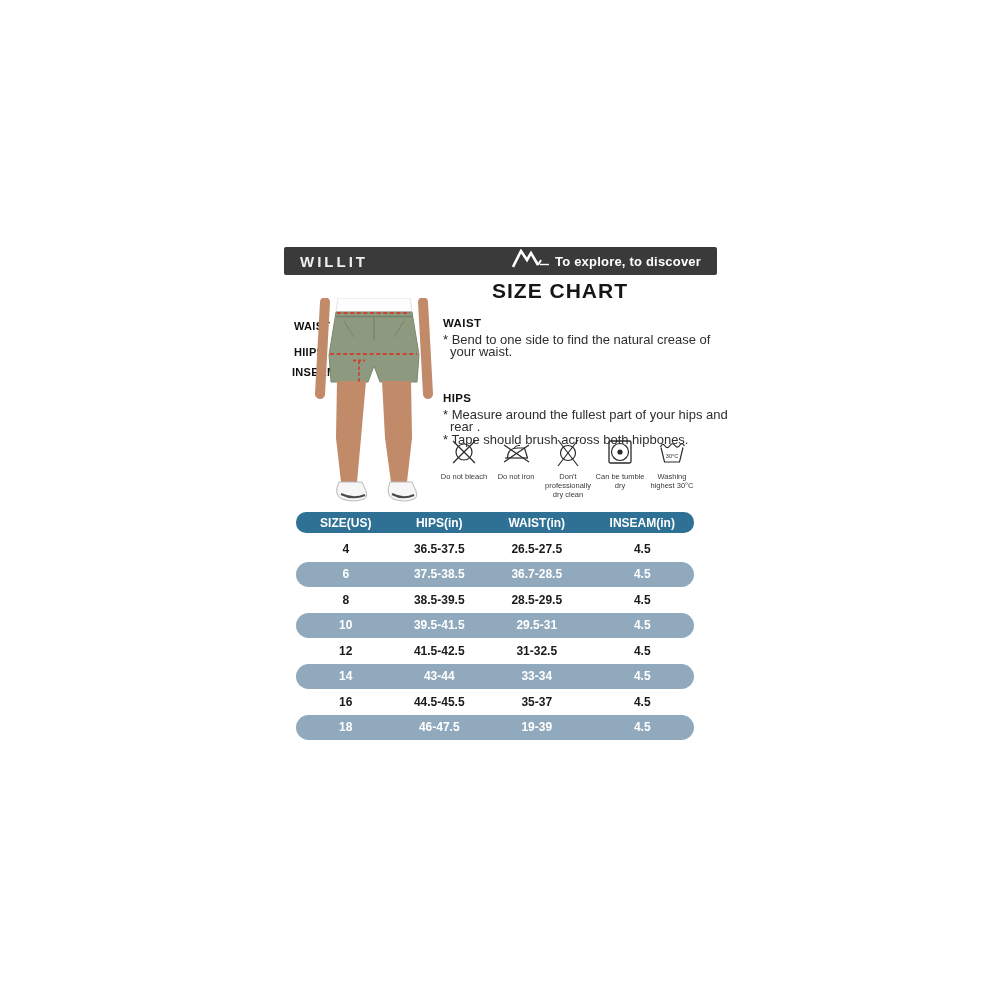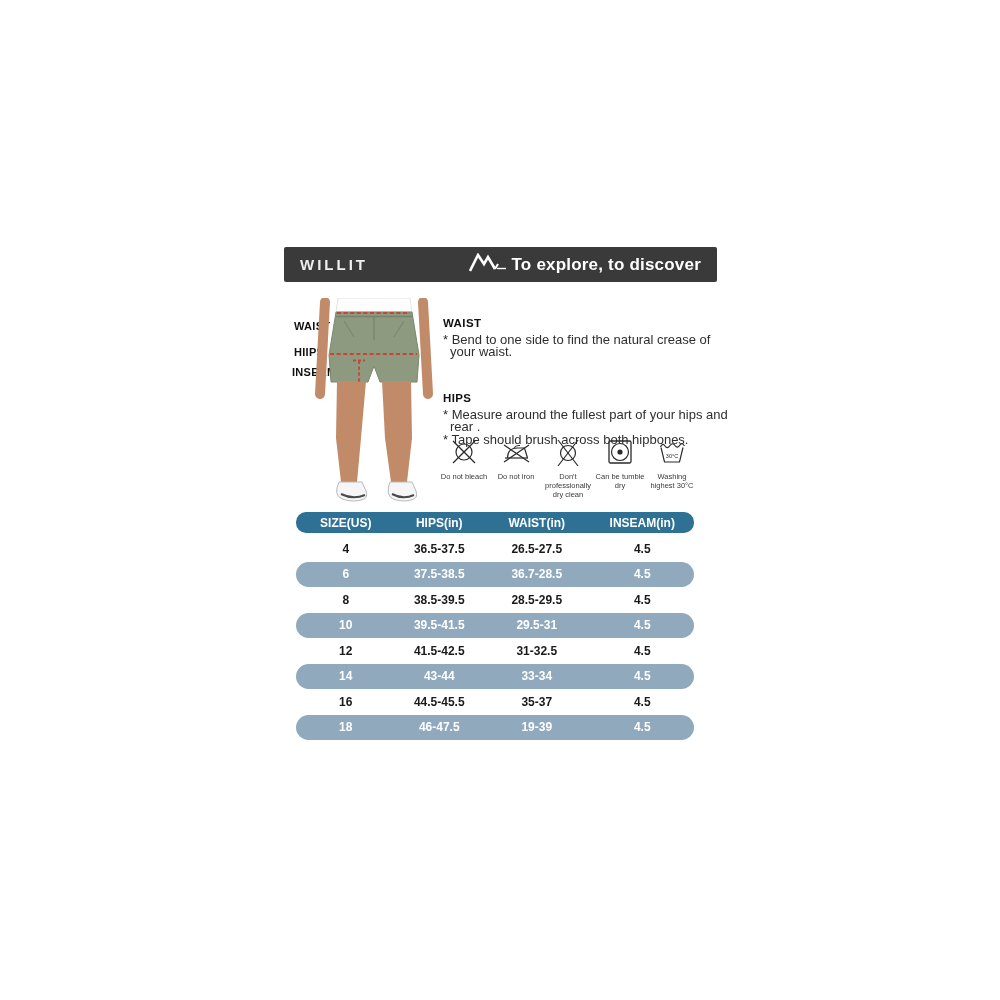--- a/index.html
+++ b/index.html
@@ -4,28 +4,28 @@
 <style>
   * { margin:0; padding:0; box-sizing:border-box; }
   html,body { background:#fff; }
   .page {
     position:relative; width:1000px; height:1000px; background:#ffffff;
     font-family:"Liberation Sans", sans-serif; color:#1a1a1a; overflow:hidden;
   }
 
   
   .banner {
-    position:absolute; left:284px; top:247px; width:433px; height:35px;
+    position:absolute; left:284px; top:247px; width:433px; height:28px;
     background:#3b3a3a; border-radius:2px;
     display:flex; align-items:center; justify-content:space-between;
     padding:0 16px;
   }
   .brand { color:#f0efef; font-size:15px; font-weight:bold; letter-spacing:3px; }
   .slogan-group { display:flex; align-items:center; gap:5px; }
-  .slogan { color:#ffffff; font-size:17px; font-weight:bold; letter-spacing:.2px; }
+  .slogan { color:#ffffff; font-size:13px; font-weight:bold; letter-spacing:.2px; }
 
   
   .title {
     position:absolute; left:450px; top:279px; width:220px;
     text-align:center; font-size:21px; font-weight:bold; letter-spacing:1px; color:#161616;
   }
 
   
   .fig-label { position:absolute; font-size:11px; font-weight:bold; color:#111; letter-spacing:.3px; }
   .fig-label.l1 { left:294px; top:320px; }
@@ -78,20 +78,21 @@
         <svg width="38" height="20" viewBox="0 0 38 20">
           <path d="M1 18 L9 2 L15 11 L19 4 L26 16" fill="none" stroke="#ffffff" stroke-width="2.6" stroke-linejoin="miter"></path>
           <path d="M26 16 L29 11" fill="none" stroke="#ffffff" stroke-width="2"></path>
           <path d="M28 15.5 H37" fill="none" stroke="#ffffff" stroke-width="1.4"></path>
         </svg>
       </span>
       <span class="slogan">To explore, to discover</span>
     </span>
   </div>
 
+  <div class="title">SIZE CHART</div>
 
   <div class="fig-label l1">WAIST</div>
   <div class="fig-label l2">HIIPS</div>
   <div class="fig-label l3">INSEAM</div>
 
   <div class="figure-svg">
     <svg width="122" height="207" viewBox="0 0 122 207">
 
       <polygon points="25,0 97,0 99,14 23,14" fill="#fdfdfd" stroke="#e3e3e3" stroke-width="1"></polygon>
 

